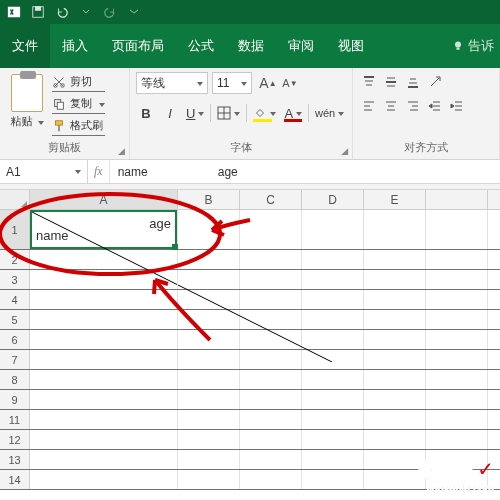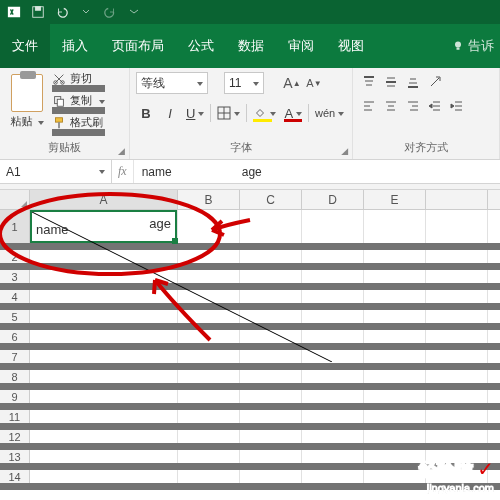--- a/index.html
+++ b/index.html
@@ -29,21 +29,21 @@
   .group-label .dlg { position:absolute; right:-2px; bottom:1px; font-size:9px; color:#888; }
   .paste-col { display:flex; flex-direction:column; align-items:center; width:42px; }
   .paste-col .pico { width:32px; height:38px; background:#fff; border:1px solid #d0a060; border-radius:2px; position:relative; margin-top:2px; }
   .paste-col .pico::before { content:""; position:absolute; top:-4px; left:8px; width:16px; height:8px; background:#999; border-radius:2px; }
   .paste-col .lbl { font-size:11px; margin-top:2px; display:flex; align-items:center; gap:2px; }
   .smallcol { display:flex; flex-direction:column; gap:2px; font-size:11px; }
   .smallcol .row { display:flex; align-items:center; gap:4px; height:20px; }
   .smallcol svg { width:14px; height:14px; }
 
   .font-col { flex:1; }
-  .font-row1 { display:flex; gap:16px; align-items:center; }
+  .font-row1 { display:flex; gap:4px; align-items:center; }
   .font-name, .font-size { border:1px solid #c8c8c8; background:#fff; height:22px; display:flex; align-items:center; padding:0 4px; font-size:12px; }
   .font-name { width:72px; justify-content:space-between; }
   .font-size { width:40px; justify-content:space-between; }
   .aa { display:flex; gap:2px; margin-left:2px; }
   .aa .b { width:20px; height:22px; display:flex; align-items:center; justify-content:center; font-size:12px; color:#555; }
   .font-row2 { display:flex; gap:4px; align-items:center; margin-top:4px; }
   .font-row2 .b { min-width:20px; height:22px; display:flex; align-items:center; justify-content:center; font-size:13px; color:#444; padding:0 2px; }
   .boldB { font-weight:bold; }
   .italI { font-style:italic; }
   .ulU { text-decoration:underline; }
@@ -53,35 +53,35 @@
   .fill-b { position:relative; }
   .fill-b svg { width:14px; height:14px; }
   .fill-b::after { content:""; position:absolute; bottom:2px; left:2px; right:6px; height:3px; background:#ffeb00; }
 
   .align-col .arow { display:flex; gap:2px; }
   .align-col .ab { width:20px; height:20px; display:flex; align-items:center; justify-content:center; }
   .align-col svg { stroke:#555; }
 
   
   .fxbar { height:24px; border-bottom:1px solid #d4d4d4; display:flex; align-items:center; background:#fff; }
-  .namebox { width:112px; border-right:1px solid #d4d4d4; height:100%; display:flex; align-items:center; justify-content:space-between; padding:0 6px; font-size:12px; }
+  .namebox { width:88px; border-right:1px solid #d4d4d4; height:100%; display:flex; align-items:center; justify-content:space-between; padding:0 6px; font-size:12px; }
   .fx-btns { display:flex; align-items:center; padding:0 6px; border-right:1px solid #e4e4e4; height:100%; color:#888; font-style:italic; font-family:Georgia,serif; }
   .fx-input { flex:1; padding:0 8px; font-size:12px; }
   .fx-input .gap { display:inline-block; width:70px; }
 
   
   .grid-wrap { position:relative; background:#fff; }
   .colheads { display:flex; height:20px; background:#f3f3f3; border-bottom:1px solid #ccc; }
   .corner { width:30px; border-right:1px solid #ccc; background:#eee; position:relative; }
   .corner::after{ content:""; position:absolute; right:2px; bottom:2px; width:0; height:0; border-left:6px solid transparent; border-bottom:6px solid #999; }
   .ch { border-right:1px solid #ccc; text-align:center; font-size:12px; color:#555; line-height:20px; }
   .ch.wA { width:148px; background:#e0e0e0; }
   .ch.std { width:62px; }
   .rows { }
-  .row { display:flex; height:20px; border-bottom:7px solid #737373; }
+  .row { display:flex; height:20px; border-bottom:1px solid #737373; }
   .row.r1 { height:40px; }
   .rh { width:30px; border-right:1px solid #ccc; background:#f3f3f3; text-align:center; font-size:11px; color:#555; display:flex; align-items:center; justify-content:center; }
   .row.r1 .rh { background:#e0e0e0; }
   .cell { border-right:1px solid #e1e1e1; }
   .cell.wA { width:148px; position:relative; }
   .cell.std { width:62px; }
 
   
   .a1 { border:2px solid #1a7f43; position:relative; height:100%; }
   .a1 .diag { position:absolute; inset:0; }

